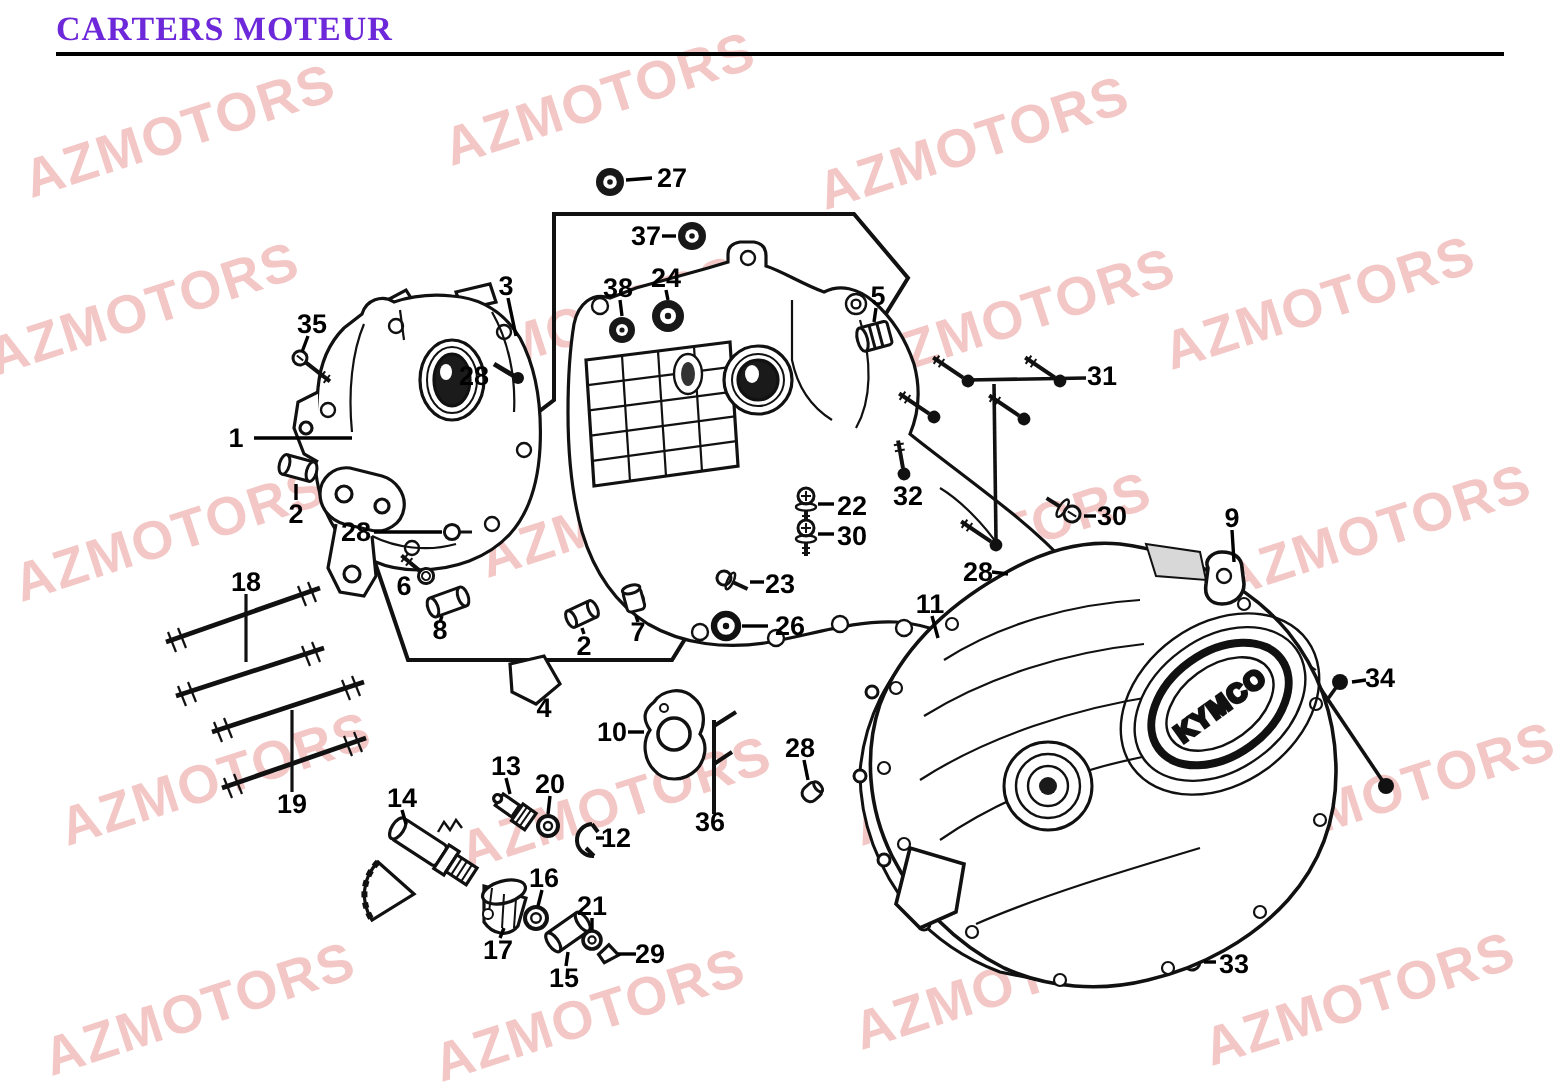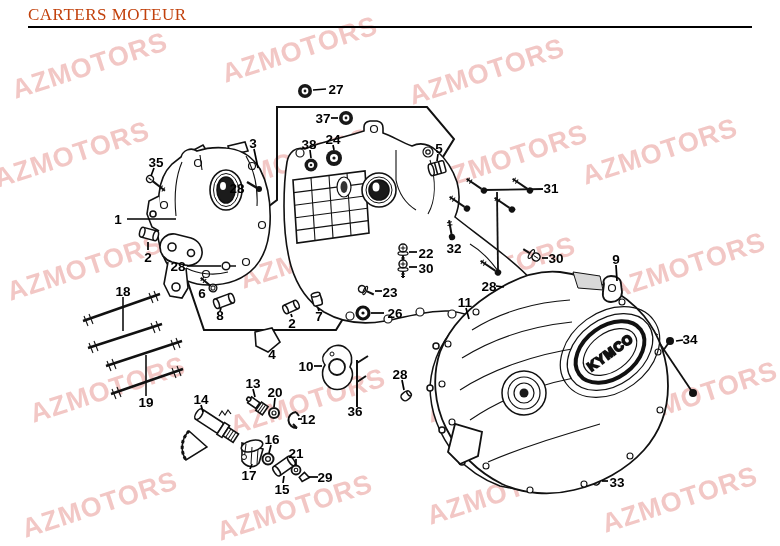--- a/index.html
+++ b/index.html
@@ -1,19 +1,19 @@
 <!DOCTYPE html>
 <html><head>
 <meta charset="utf-8">
 <style>
   html,body{margin:0;padding:0;background:#fff;}
   .page{position:relative;width:780px;height:546px;background:#ffffff;overflow:hidden;
         font-family:"Liberation Sans",sans-serif;}
   .title{position:absolute;left:28px;top:5px;font-family:"Liberation Serif",serif;
-         font-weight:normal;font-size:17px;letter-spacing:.5px;color:#c2410c;white-space:nowrap;}
+         font-weight:bold;font-size:17px;letter-spacing:.5px;color:#6d28d9;white-space:nowrap;}
   .rule{position:absolute;left:28px;top:26px;width:724px;height:2px;background:#000;}
   .watermark-layer{position:absolute;left:0;top:0;width:780px;height:546px;}
   .wm{position:absolute;transform:translate(-50%,-50%) rotate(-18deg);
       font-family:"Liberation Sans",sans-serif;font-weight:bold;font-size:27px;
       letter-spacing:1px;opacity:.55;white-space:nowrap;}
   svg.diagram{position:absolute;left:0;top:0;}
   .plabel{font-family:"Liberation Sans",sans-serif;font-weight:bold;font-size:13.5px;
           fill:#000;text-anchor:middle;}
   .kymco-text{font-family:"Liberation Sans",sans-serif;font-weight:bold;font-size:13px;
           letter-spacing:1px;fill:#111;text-anchor:middle;}

